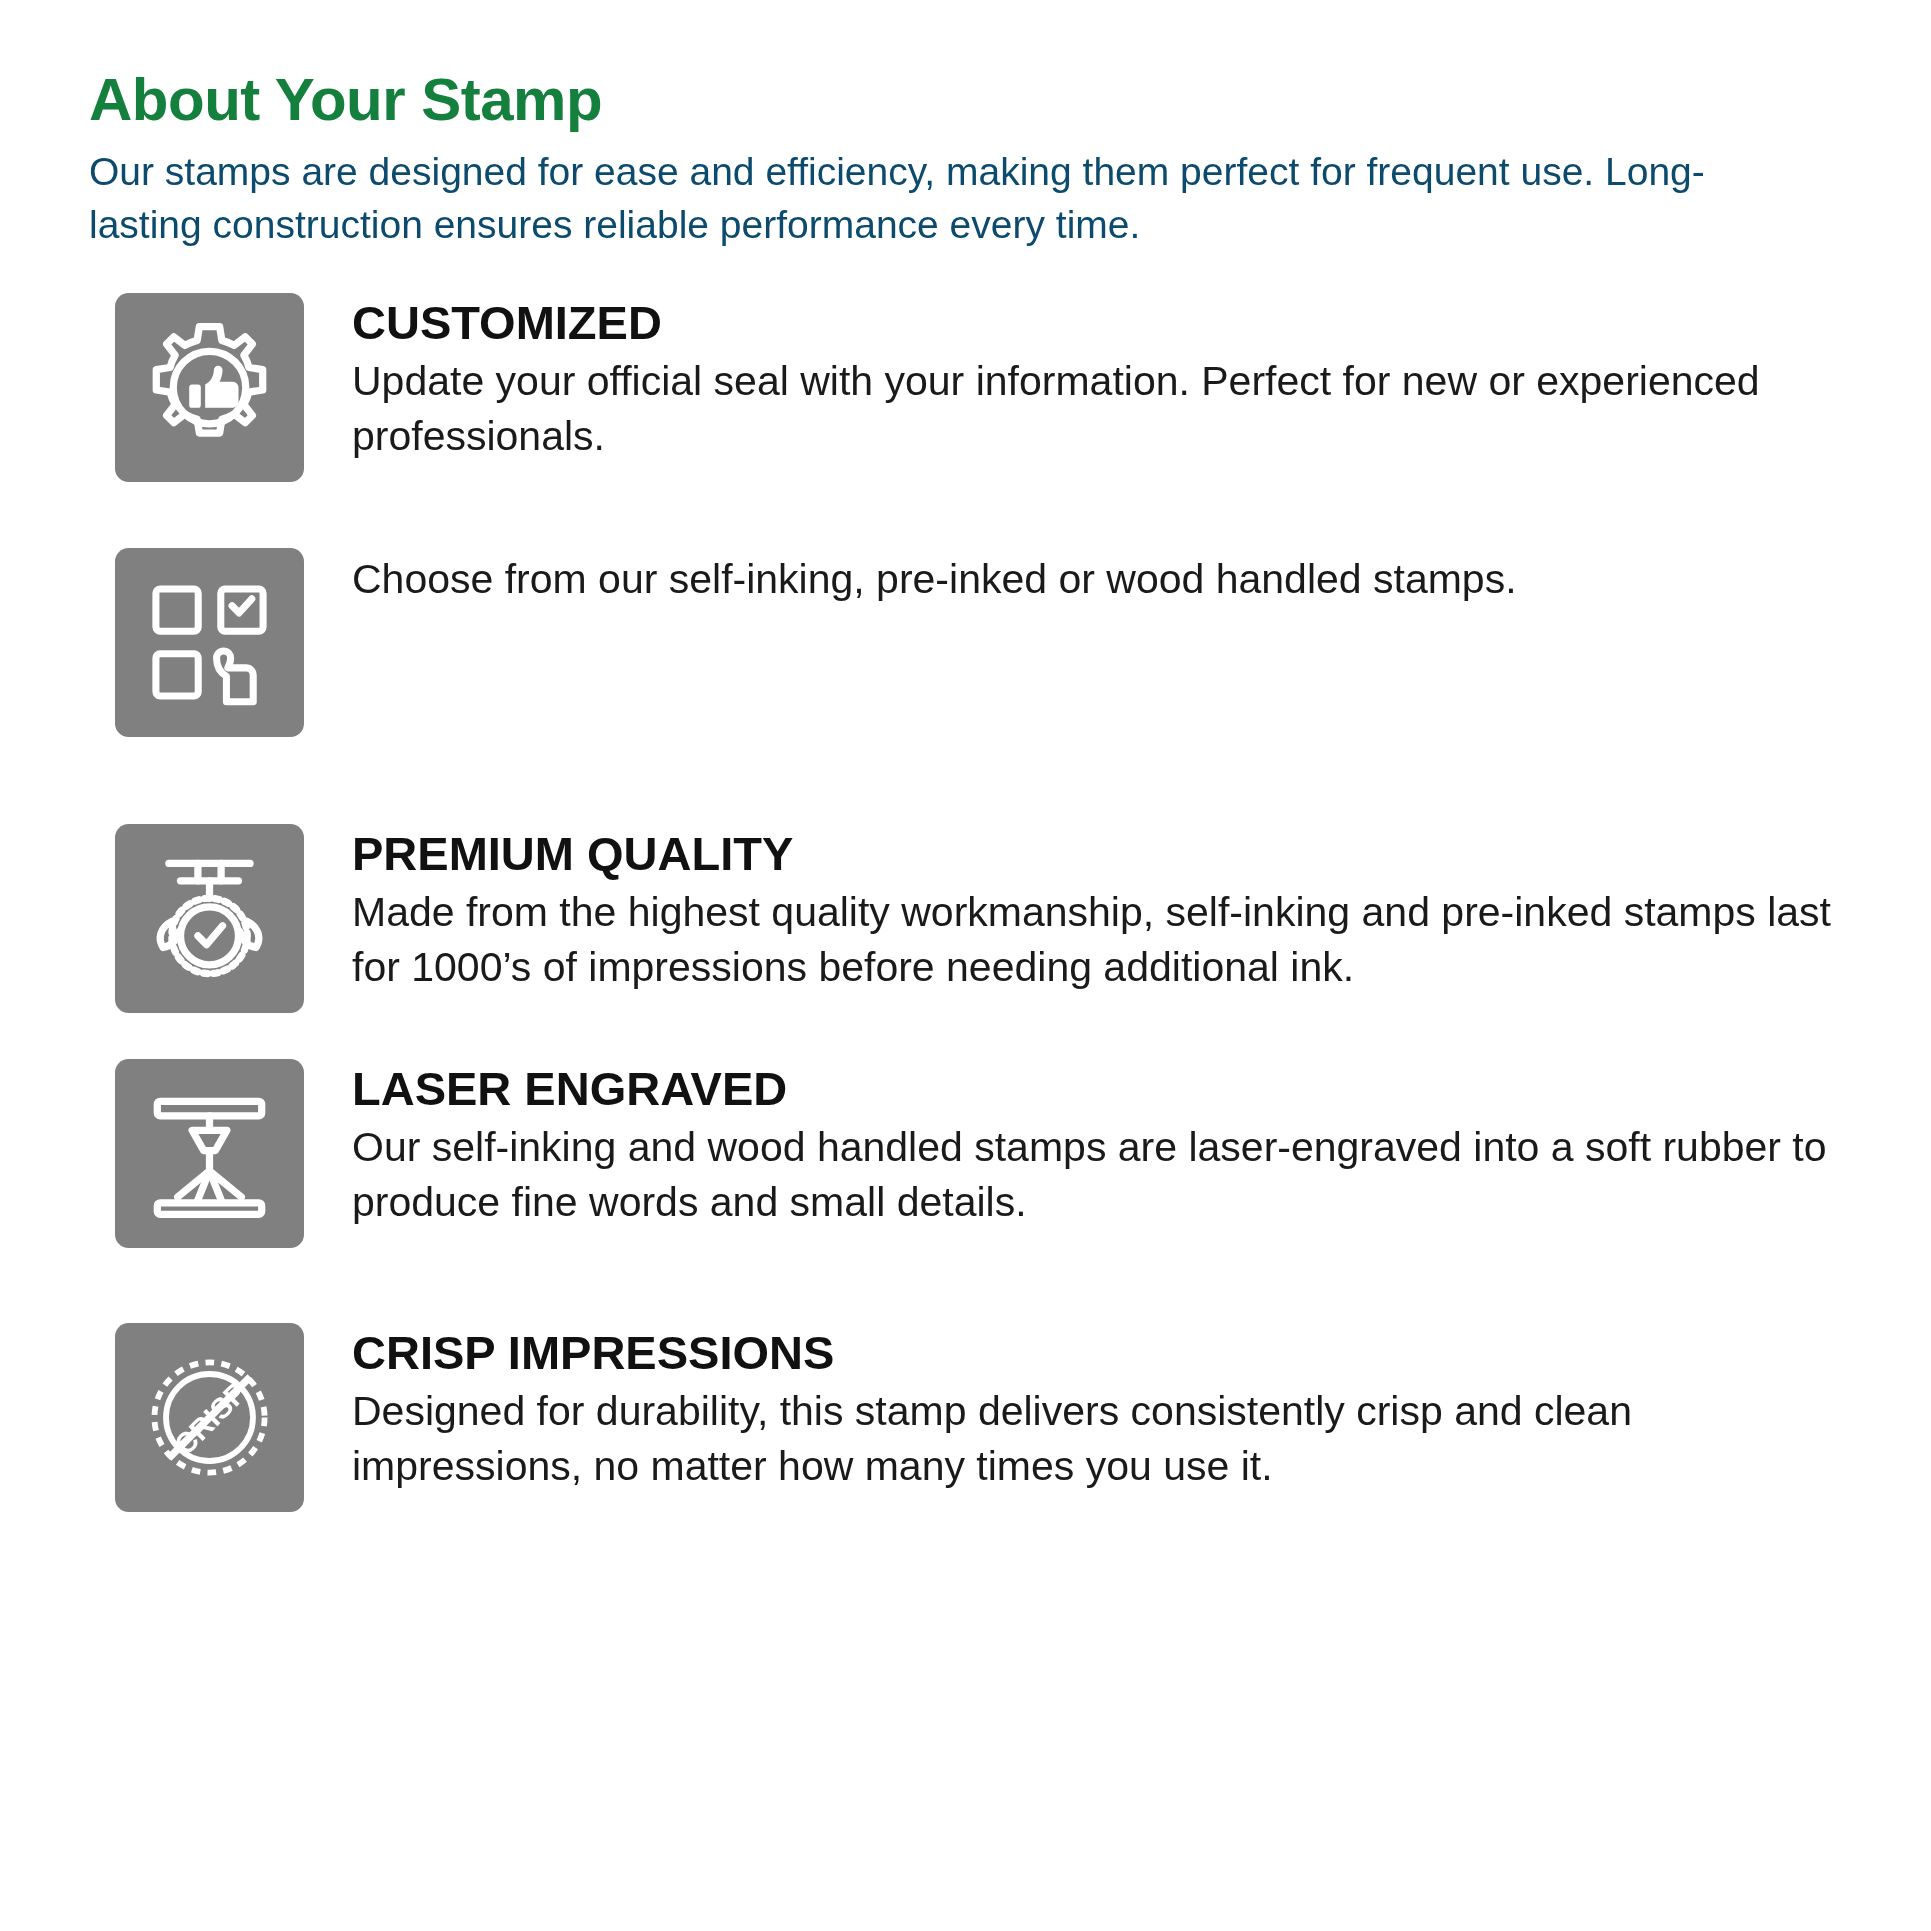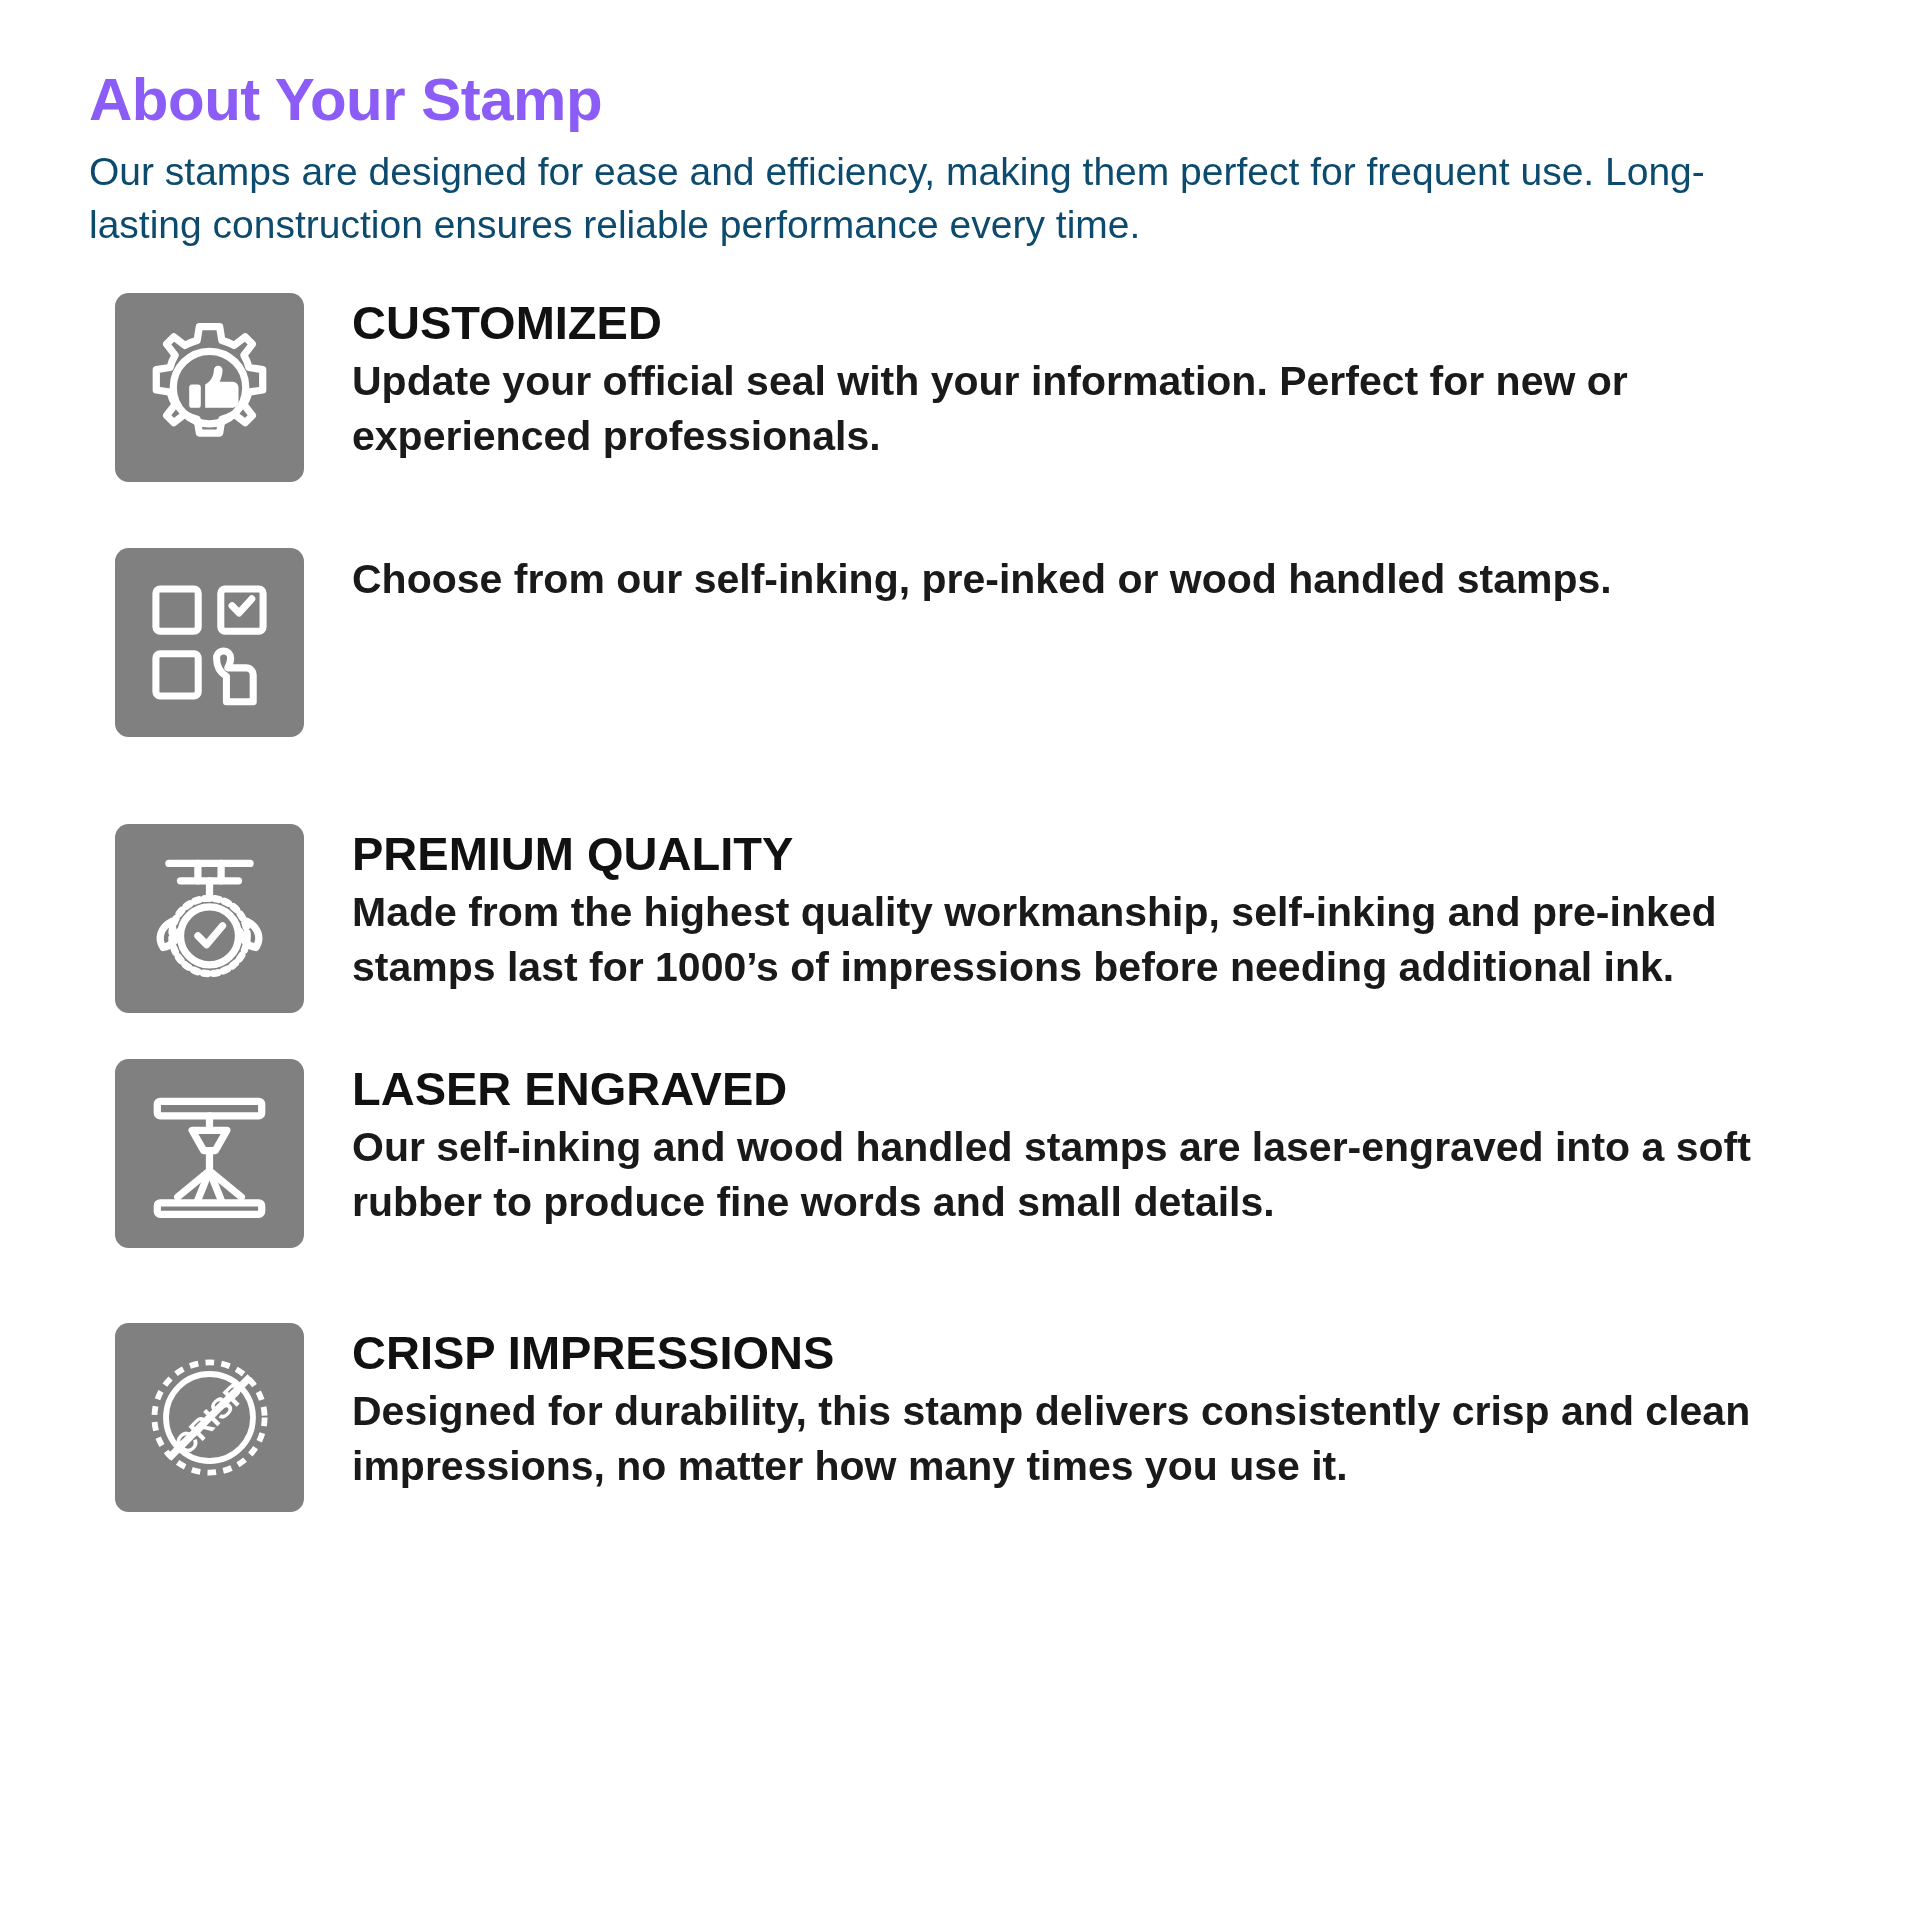--- a/index.html
+++ b/index.html
@@ -20,21 +20,21 @@
     height: 1931px;
     padding: 68px 89px 0 89px;
     background: #ffffff;
   }
   .page-title {
     font-size: 60px;
     font-weight: bold;
     letter-spacing: -0.5px;
     line-height: 1.05;
     margin: 0 0 15.4px 0;
-    color: #8b5cf6;
+    color: #15803d;
   }
   .intro {
     font-size: 39px;
     line-height: 1.35;
     margin: 0 0 41px 0;
     max-width: 1728px;
     color: #0c4a6e;
   }
   .features {
     display: flex;
@@ -73,21 +73,20 @@
     letter-spacing: 0px;
     line-height: 1.1;
     margin: 0 0 5.8px 0;
     color: #111111;
   }
   .feature-desc {
     font-size: 41px;
     line-height: 1.33;
     margin: 0;
     color: #1a1a1a;
-    font-weight: bold;
   }
   
   .feature.row-0 { margin-bottom: 66px; }
   .feature.row-1 { margin-bottom: 87px; }
   .feature.row-2 { margin-bottom: 46px; }
   .feature.row-3 { margin-bottom: 75px; }
 </style>
 </head>
 <body>
 

